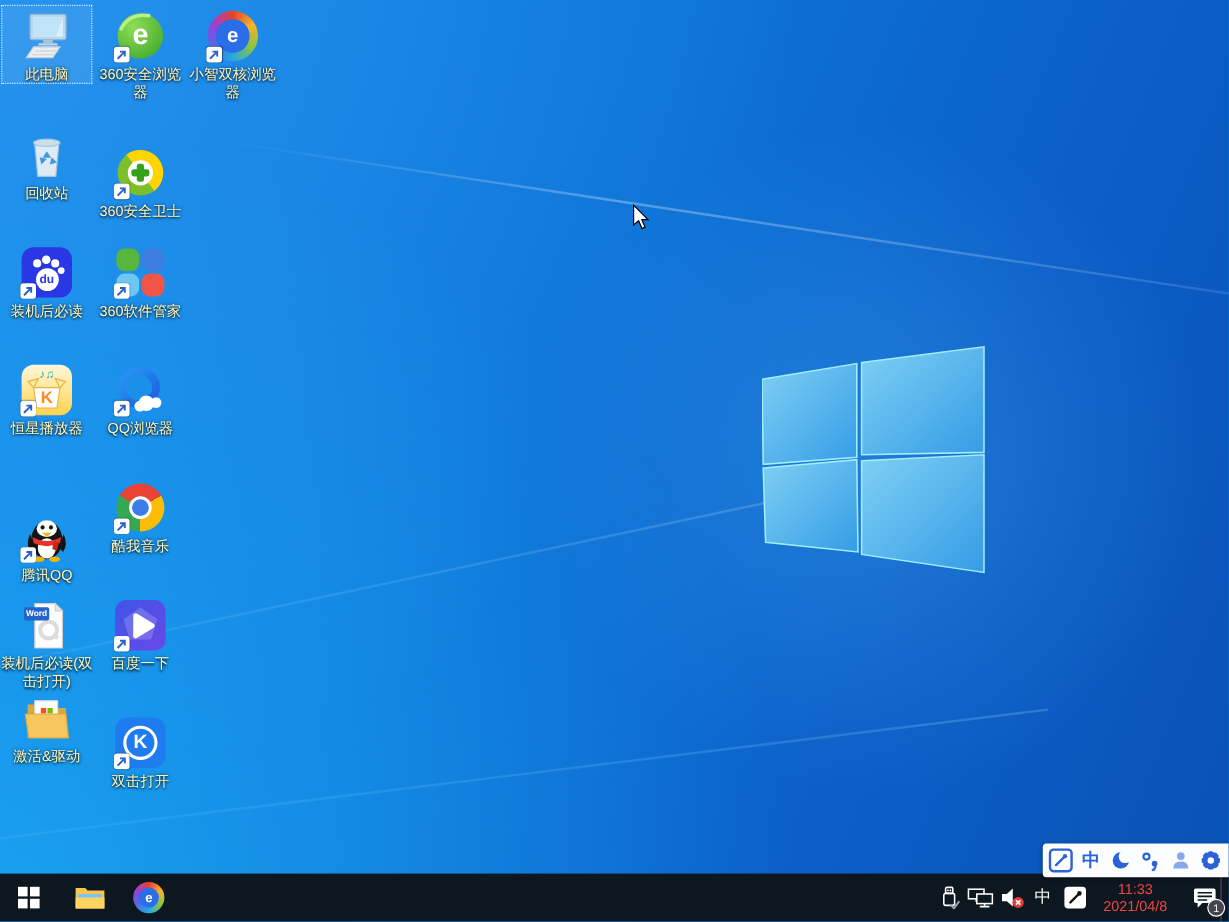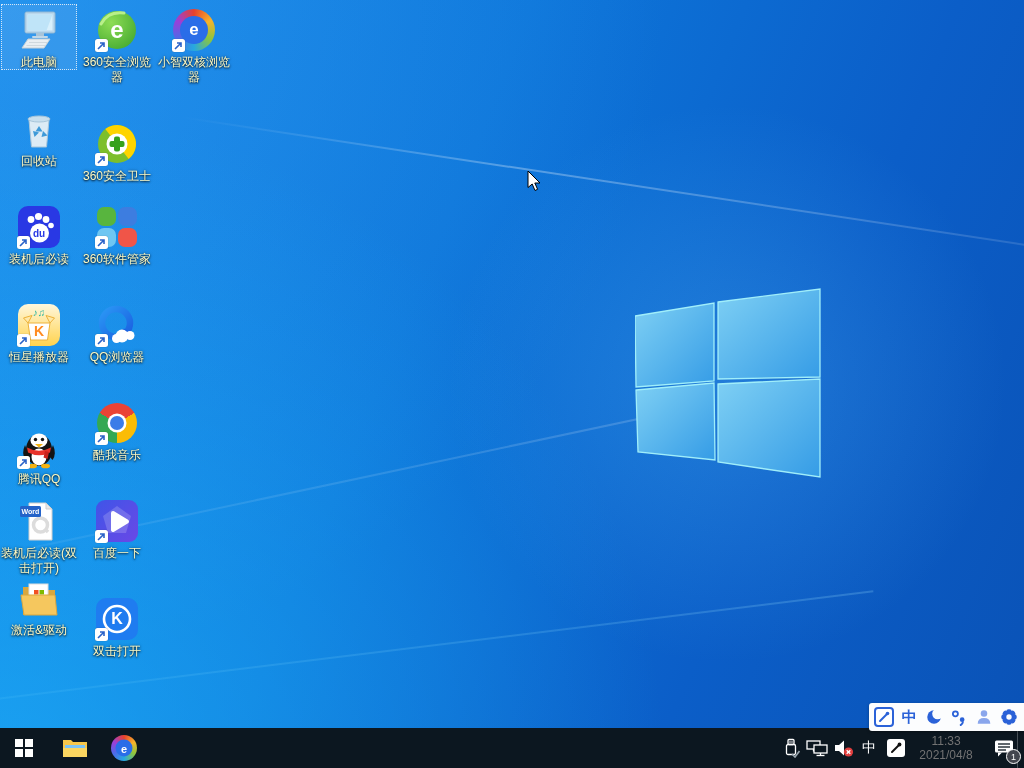--- a/index.html
+++ b/index.html
@@ -39,21 +39,21 @@
   .petal { position:absolute; width:19px; height:19px; border-radius:7px; }
 
   
   .taskbar { position:absolute; left:0; bottom:0; width:1024px; height:40px; background:#0c1720; z-index:50; }
   .tbtn { position:absolute; top:0; width:48px; height:40px; display:flex; align-items:center; justify-content:center; }
   .startgrid { display:grid; grid-template-columns:8px 8px; grid-template-rows:8px 8px; gap:1.5px; }
   .startgrid div { background:#fff; }
   .tray { position:absolute; right:0; top:0; height:40px; display:flex; align-items:center; }
   .trayitem { display:flex; align-items:center; justify-content:center; height:40px; }
   .lang-ind { color:#fff; font-size:14px; }
-  .clock { color:#737373; font-size:12px; line-height:14px; text-align:center; width:70px; }
+  .clock { color:#ef4444; font-size:12px; line-height:14px; text-align:center; width:70px; }
   .ime-status { width:18px; height:18px; background:#fff; border-radius:3px; display:flex; align-items:center; justify-content:center; }
   .notif { position:relative; width:26px; height:40px; display:flex; align-items:center; justify-content:center; }
   .notif-badge { position:absolute; right:-4px; bottom:4px; width:15px; height:15px; border-radius:50%; background:#43464e;
     border:1.5px solid #fff; color:#fff; font-size:9px; display:flex; align-items:center; justify-content:center; }
   .showdesk { width:7px; height:40px; border-left:1px solid rgba(255,255,255,.25); }
 
   
   .imebar { position:absolute; left:869px; top:703px; width:155px; height:28px; background:#fcfdfe; border-radius:3px 0 0 3px;
     box-shadow:0 1px 3px rgba(0,0,0,.35); display:flex; align-items:center; justify-content:space-around; padding:0 3px; z-index:60; }
   .imeitem { display:flex; align-items:center; justify-content:center; width:22px; height:24px; }

